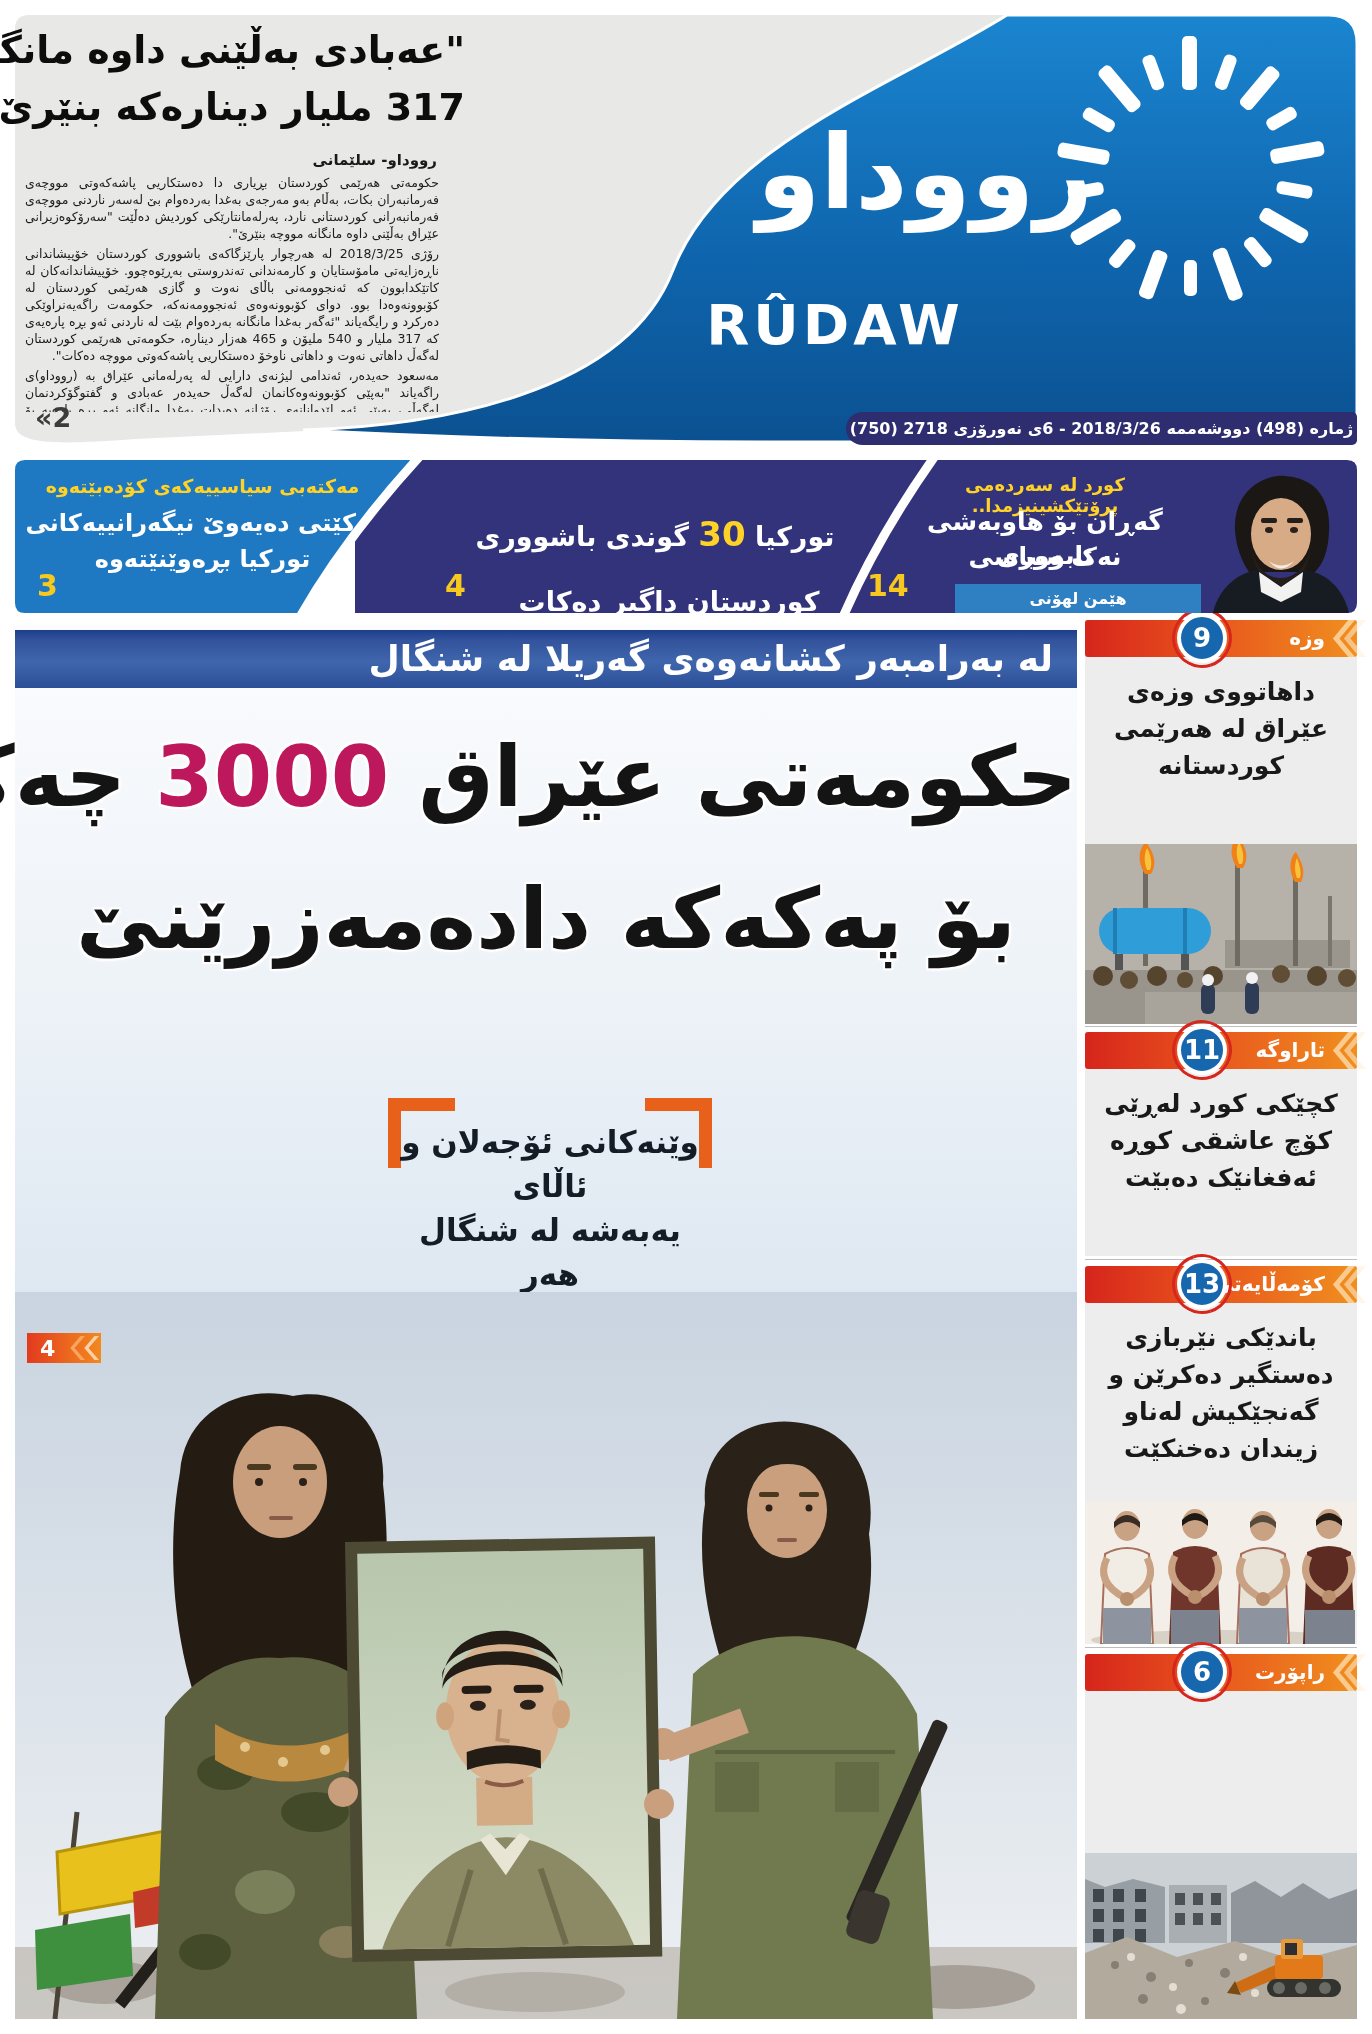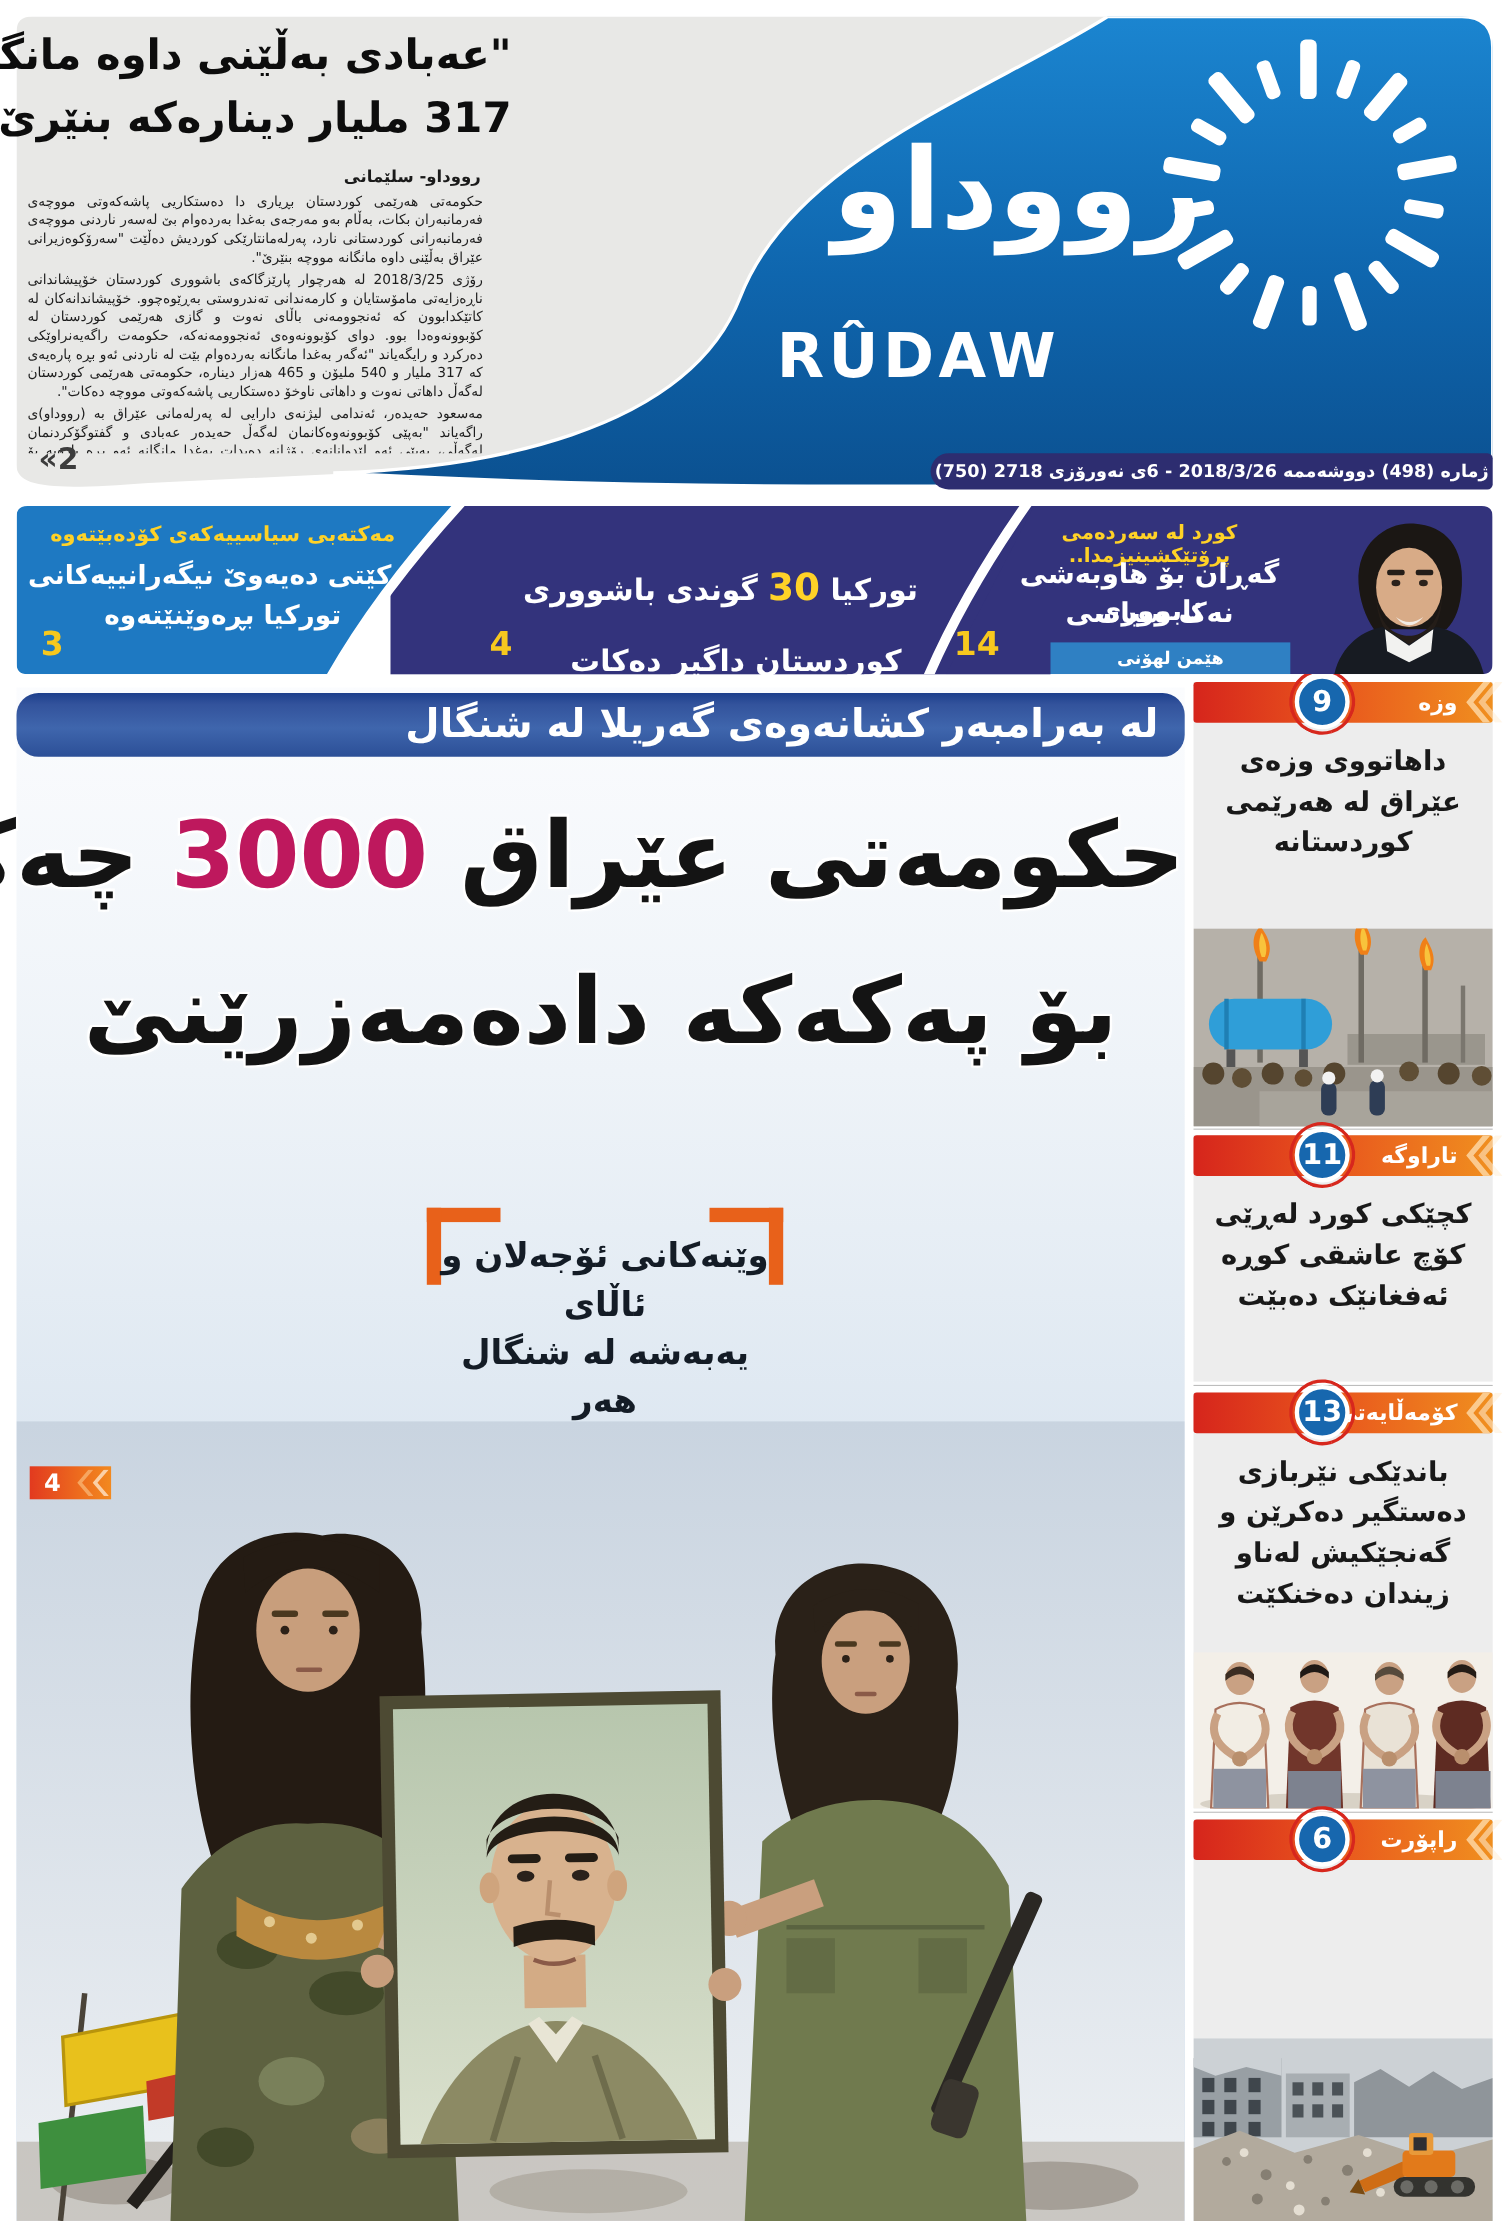--- a/index.html
+++ b/index.html
@@ -19,21 +19,21 @@
   .edition{background:#2d2d70;border-radius:17px 5px 5px 17px;color:#fff;font-size:16px;
            font-weight:bold;text-align:center;line-height:33px;}
   
   .teaser-kicker{color:#ffd227;font-size:19px;font-weight:bold;text-align:center;}
   .teaser-head{color:#ffffff;font-size:24px;line-height:34px;font-weight:bold;text-align:center;}
   .pagenum{color:#f7c81e;font-size:30px;font-weight:bold;}
   .hl-num{color:#ffd227;font-size:34px;font-weight:bold;}
   .nameband{background:#2f80c3;color:#fff;font-size:16px;font-weight:bold;text-align:center;line-height:29px;}
   
   .kickerbar{background:linear-gradient(180deg,#1d3f8c 0%,#33539c 18%,#3f66ad 55%,#2c4f97 100%);
-             color:#fff;font-size:36px;font-weight:bold;line-height:58px;text-align:right;padding-right:24px;box-sizing:border-box;border-radius:20px;}
+             color:#fff;font-size:36px;font-weight:bold;line-height:58px;text-align:right;padding-right:24px;box-sizing:border-box;}
   .mainhead{font-size:84px;line-height:142px;font-weight:bold;color:#141414;white-space:nowrap;text-align:center;
             text-shadow:2px 2px 0 #fff,-2px -2px 0 #fff,2px -2px 0 #fff,-2px 2px 0 #fff,0 0 7px #fff;}
   .mainhead .red{color:#be185d;}
   .caption{font-size:31px;line-height:44px;font-weight:bold;color:#141c26;text-align:center;}
   .bracket{background:#e8611a;}
   .phototag{display:flex;align-items:center;background:linear-gradient(90deg,#e23a1f 0%,#ed6b1e 60%,#f2891f 100%);
             color:#fff;font-size:22px;font-weight:bold;padding-left:13px;box-sizing:border-box;}
   .chev{position:absolute;top:3px;height:24px;width:16px;}
   
   .side-card{background:#ededed;}
@@ -171,21 +171,21 @@
         <rect x="90" y="58" width="16" height="5" rx="2" fill="#241d18"></rect>
         <ellipse cx="72" cy="70" rx="4" ry="3" fill="#2a211b"></ellipse>
         <ellipse cx="97" cy="70" rx="4" ry="3" fill="#2a211b"></ellipse>
         <path d="M72,101 Q84,110 97,101 Q84,116 72,101 Z" fill="#f3ede6"></path>
         <path d="M16,153 C22,126 44,112 60,110 L84,126 L108,110 C126,112 146,126 152,153 Z" fill="#171b22"></path>
         <path d="M62,112 L84,127 L106,112 L104,132 L84,142 L64,132 Z" fill="#f2f2f0"></path>
       </svg>
       <div class="abs rtl teaser-kicker" style="left:70px;top:14px;width:300px;font-size:18px;">کورد لە سەردەمی پرۆتێکشینیزمدا..</div>
       <div class="abs rtl teaser-head" style="left:70px;top:45px;width:300px;font-size:25px;">گەڕان بۆ هاوبەشی ئابووری</div>
       <div class="abs rtl teaser-head" style="left:70px;top:80px;width:300px;font-size:25px;">نەک سیاسی</div>
-      <div class="abs nameband rtl" style="left:130px;top:124px;width:218px;height:29px;">هێمن لهۆنی</div>
+      <div class="abs nameband rtl" style="left:130px;top:124px;width:246px;height:29px;">هێمن لهۆنی</div>
     </div>
 
     <svg class="abs" style="left:0;top:0;z-index:3;pointer-events:none;" width="1342" height="153" viewBox="0 0 1342 153">
       <path d="M405,-4 Q330,78 285,157" stroke="#ffffff" stroke-width="9" fill="none"></path>
       <path d="M920,-4 Q862,78 828,157" stroke="#ffffff" stroke-width="9" fill="none"></path>
     </svg>
 
     <div class="abs pagenum" style="left:22px;top:108px;z-index:4;">3</div>
     <div class="abs pagenum" style="left:430px;top:108px;z-index:4;">4</div>
     <div class="abs pagenum" style="left:852px;top:108px;z-index:4;">14</div>

